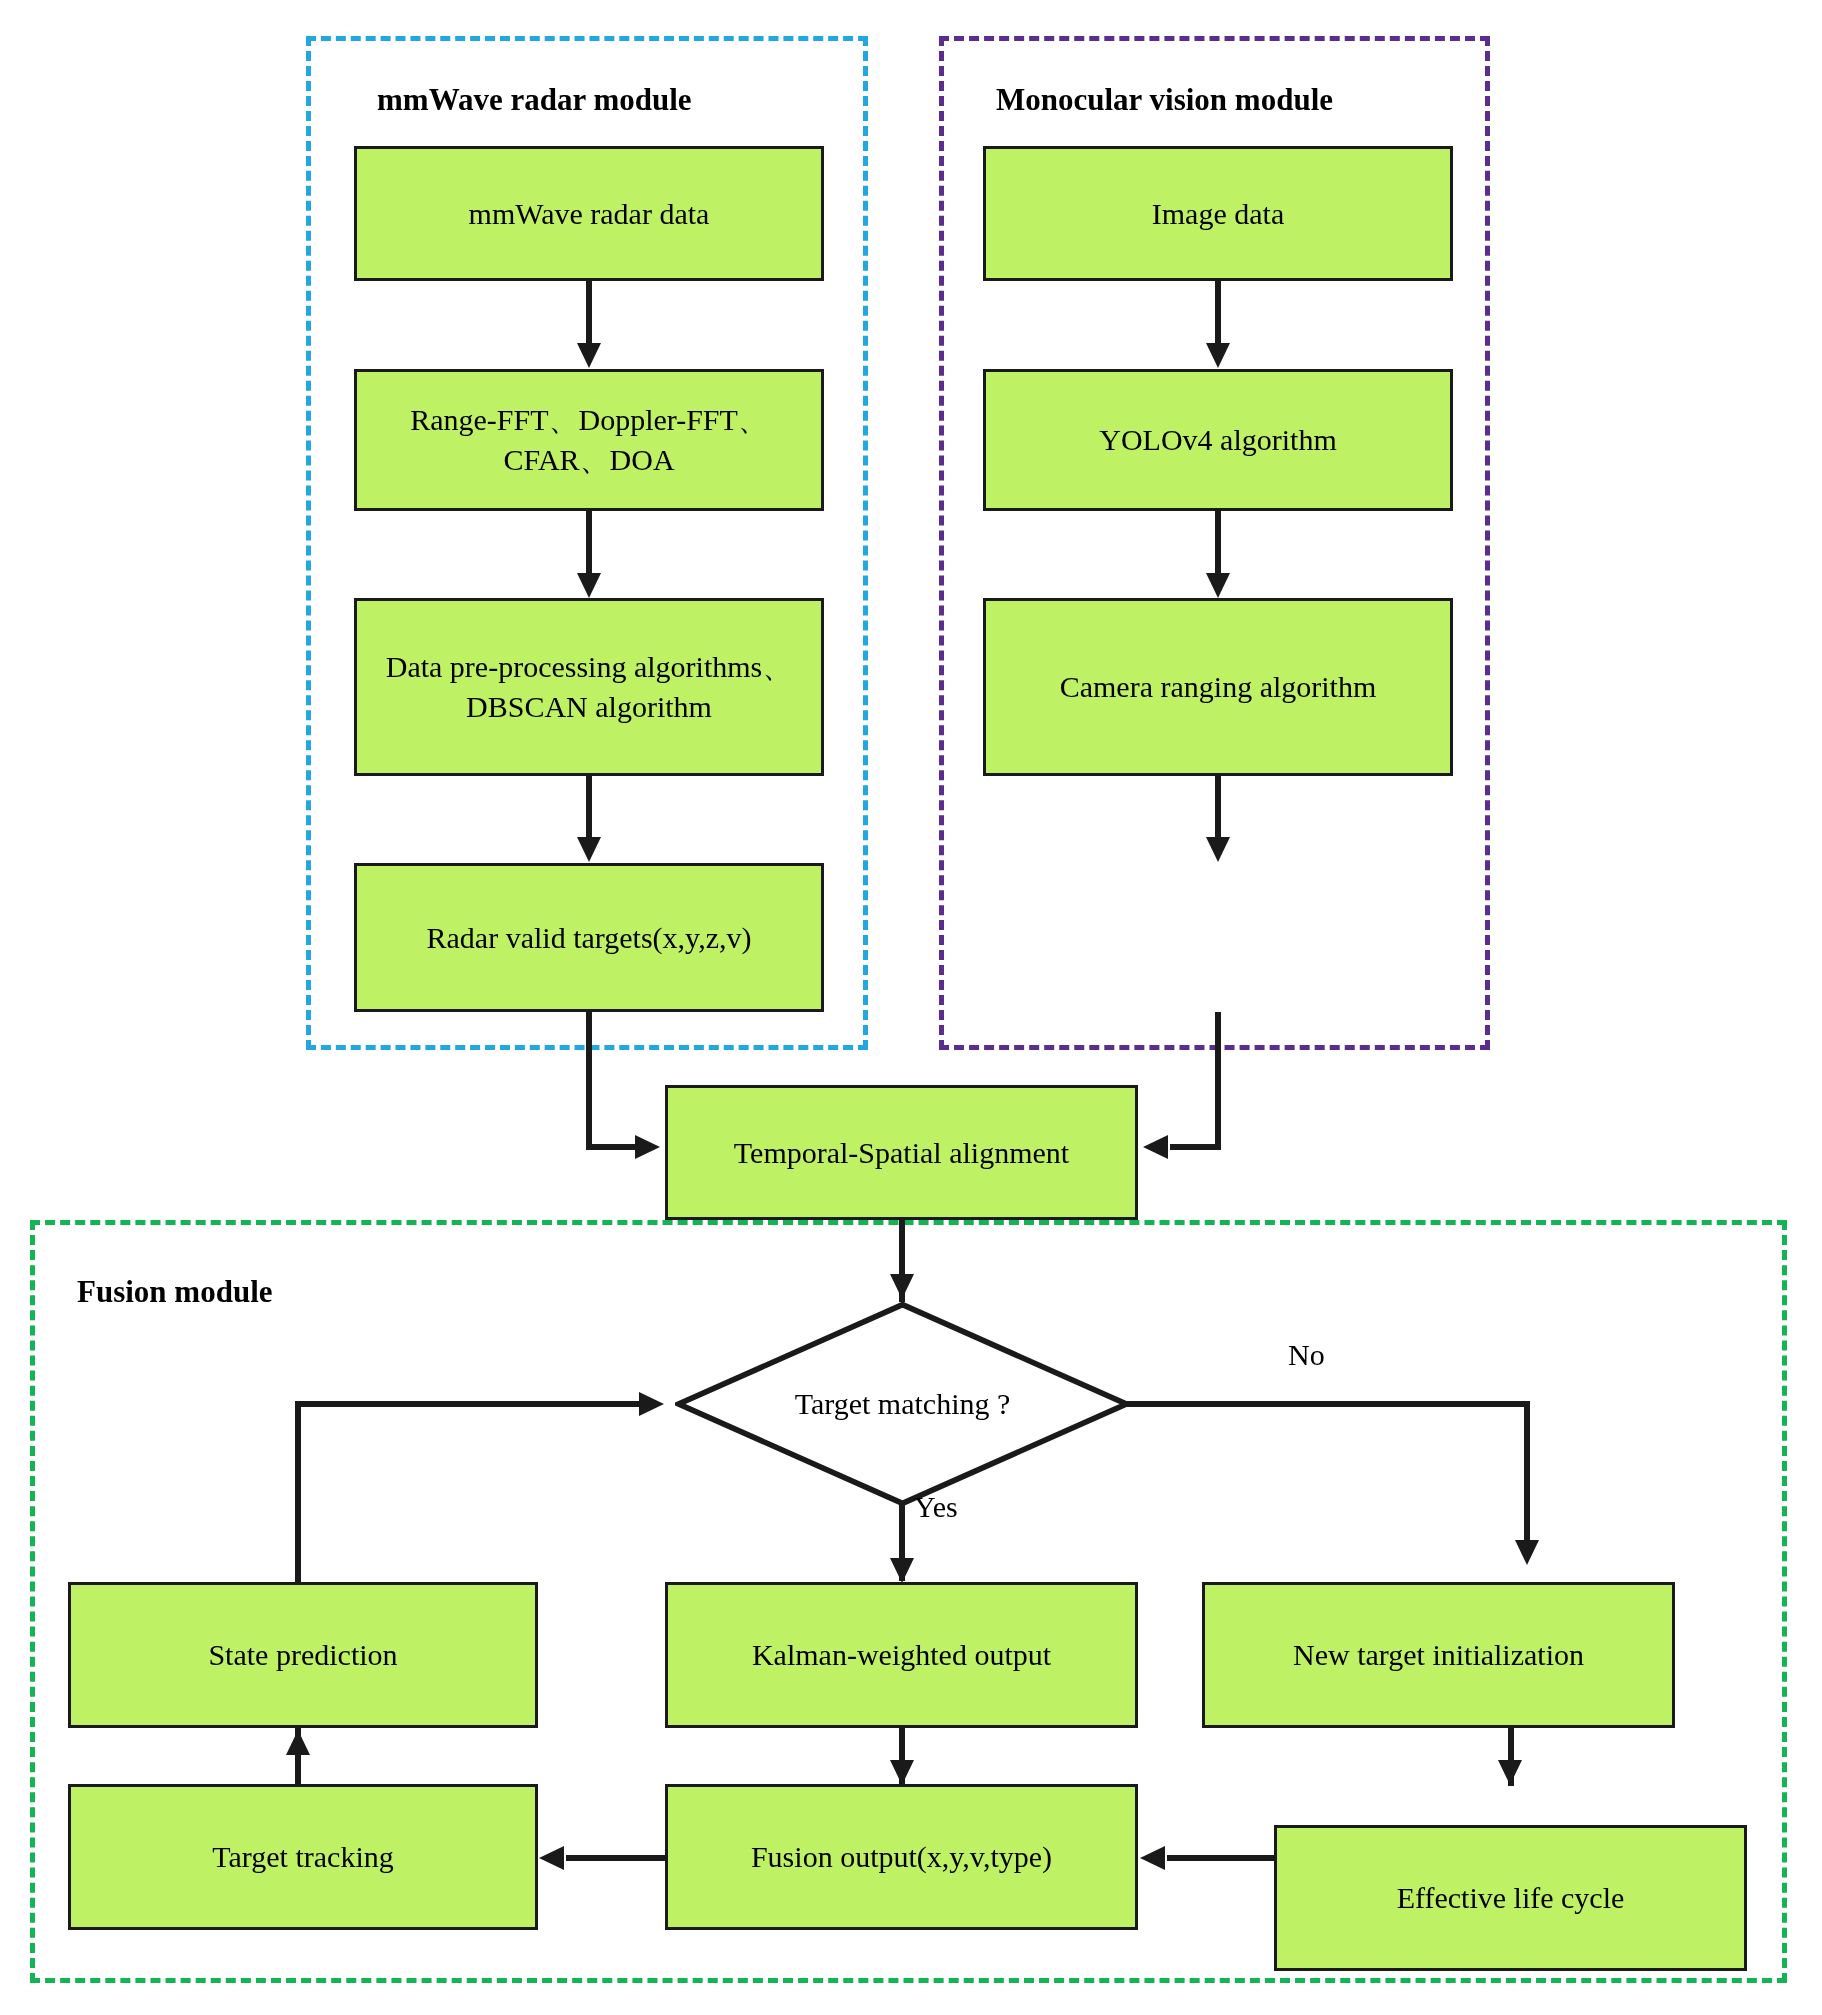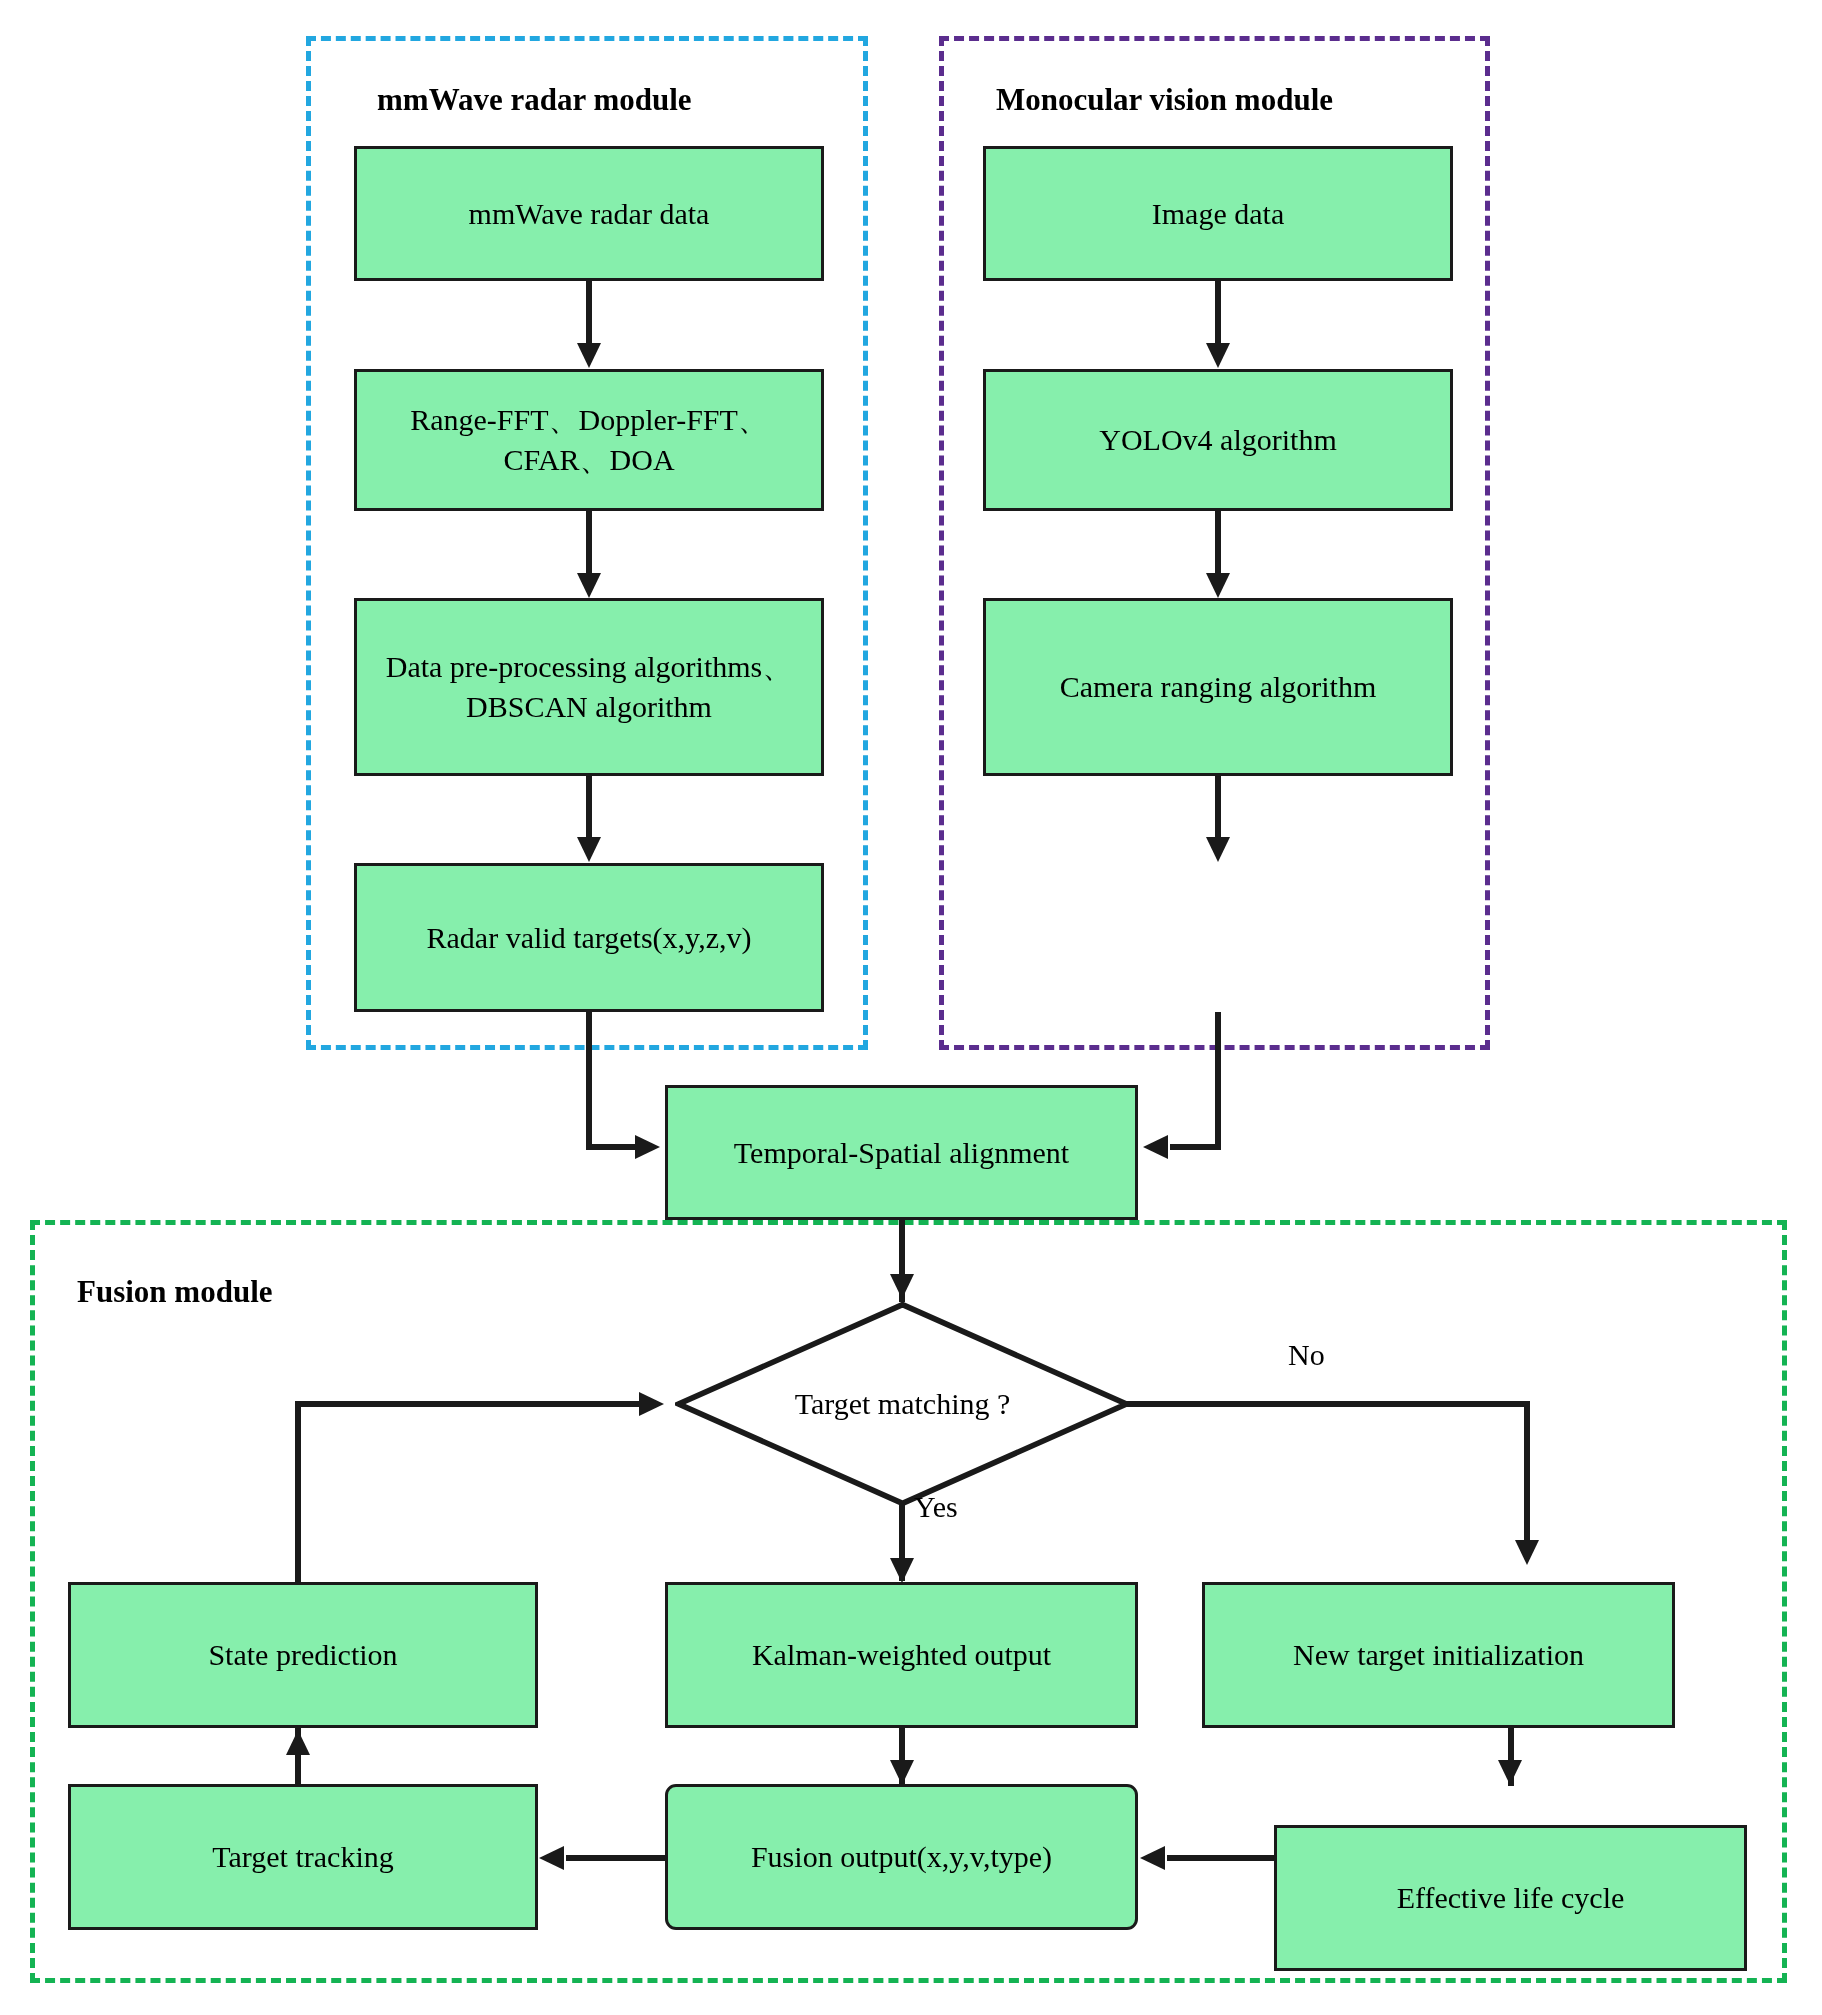--- a/index.html
+++ b/index.html
@@ -33,21 +33,21 @@
     color: #000;
     white-space: nowrap;
     letter-spacing: 0px;
   }
 
   
   .node {
     position: absolute;
     box-sizing: border-box;
     border: 3.6px solid #1a1a1a;
-    background: #86efac;
+    background: #bef264;
     display: flex;
     align-items: center;
     justify-content: center;
     text-align: center;
     font-size: 30px;
     line-height: 1.32;
     color: #000;
     padding: 0 5.7px;
   }
 
@@ -186,21 +186,21 @@
   <div class="node" style="left:665px; top:1582px; width:473px; height:146px;">Kalman-weighted output</div>
 
   <div class="node" style="left:1202px; top:1582px; width:473px; height:146px;">New target initialization</div>
 
   <div class="ln" style="left:295px; top:1401px; width:5.7px; height:184px;"></div>
   <div class="ln" style="left:295px; top:1401px; width:350px; height:5.7px;"></div>
   <div class="arrow right" style="left:639px; top:1392px;"></div>
 
   <div class="node" style="left:68px; top:1784px; width:470px; height:146px;">Target tracking</div>
 
-  <div class="node" style="left:665px; top:1784px; width:473px; height:146px;border-radius:11px;">Fusion output(x,y,v,type)</div>
+  <div class="node" style="left:665px; top:1784px; width:473px; height:146px;">Fusion output(x,y,v,type)</div>
 
   <div class="node" style="left:1274px; top:1784px; width:473px; height:146px;margin-top:41px;">Effective life cycle</div>
 
   <div class="ln" style="left:295px; top:1728px; width:5.7px; height:58px;"></div>
   <div class="arrow up" style="left:286px; top:1730px;"></div>
 
   <div class="ln" style="left:899px; top:1728px; width:5.7px; height:58px;"></div>
   <div class="arrow down" style="left:890px; top:1760px;"></div>
 
   <div class="ln" style="left:1508px; top:1728px; width:5.7px; height:58px;"></div>

